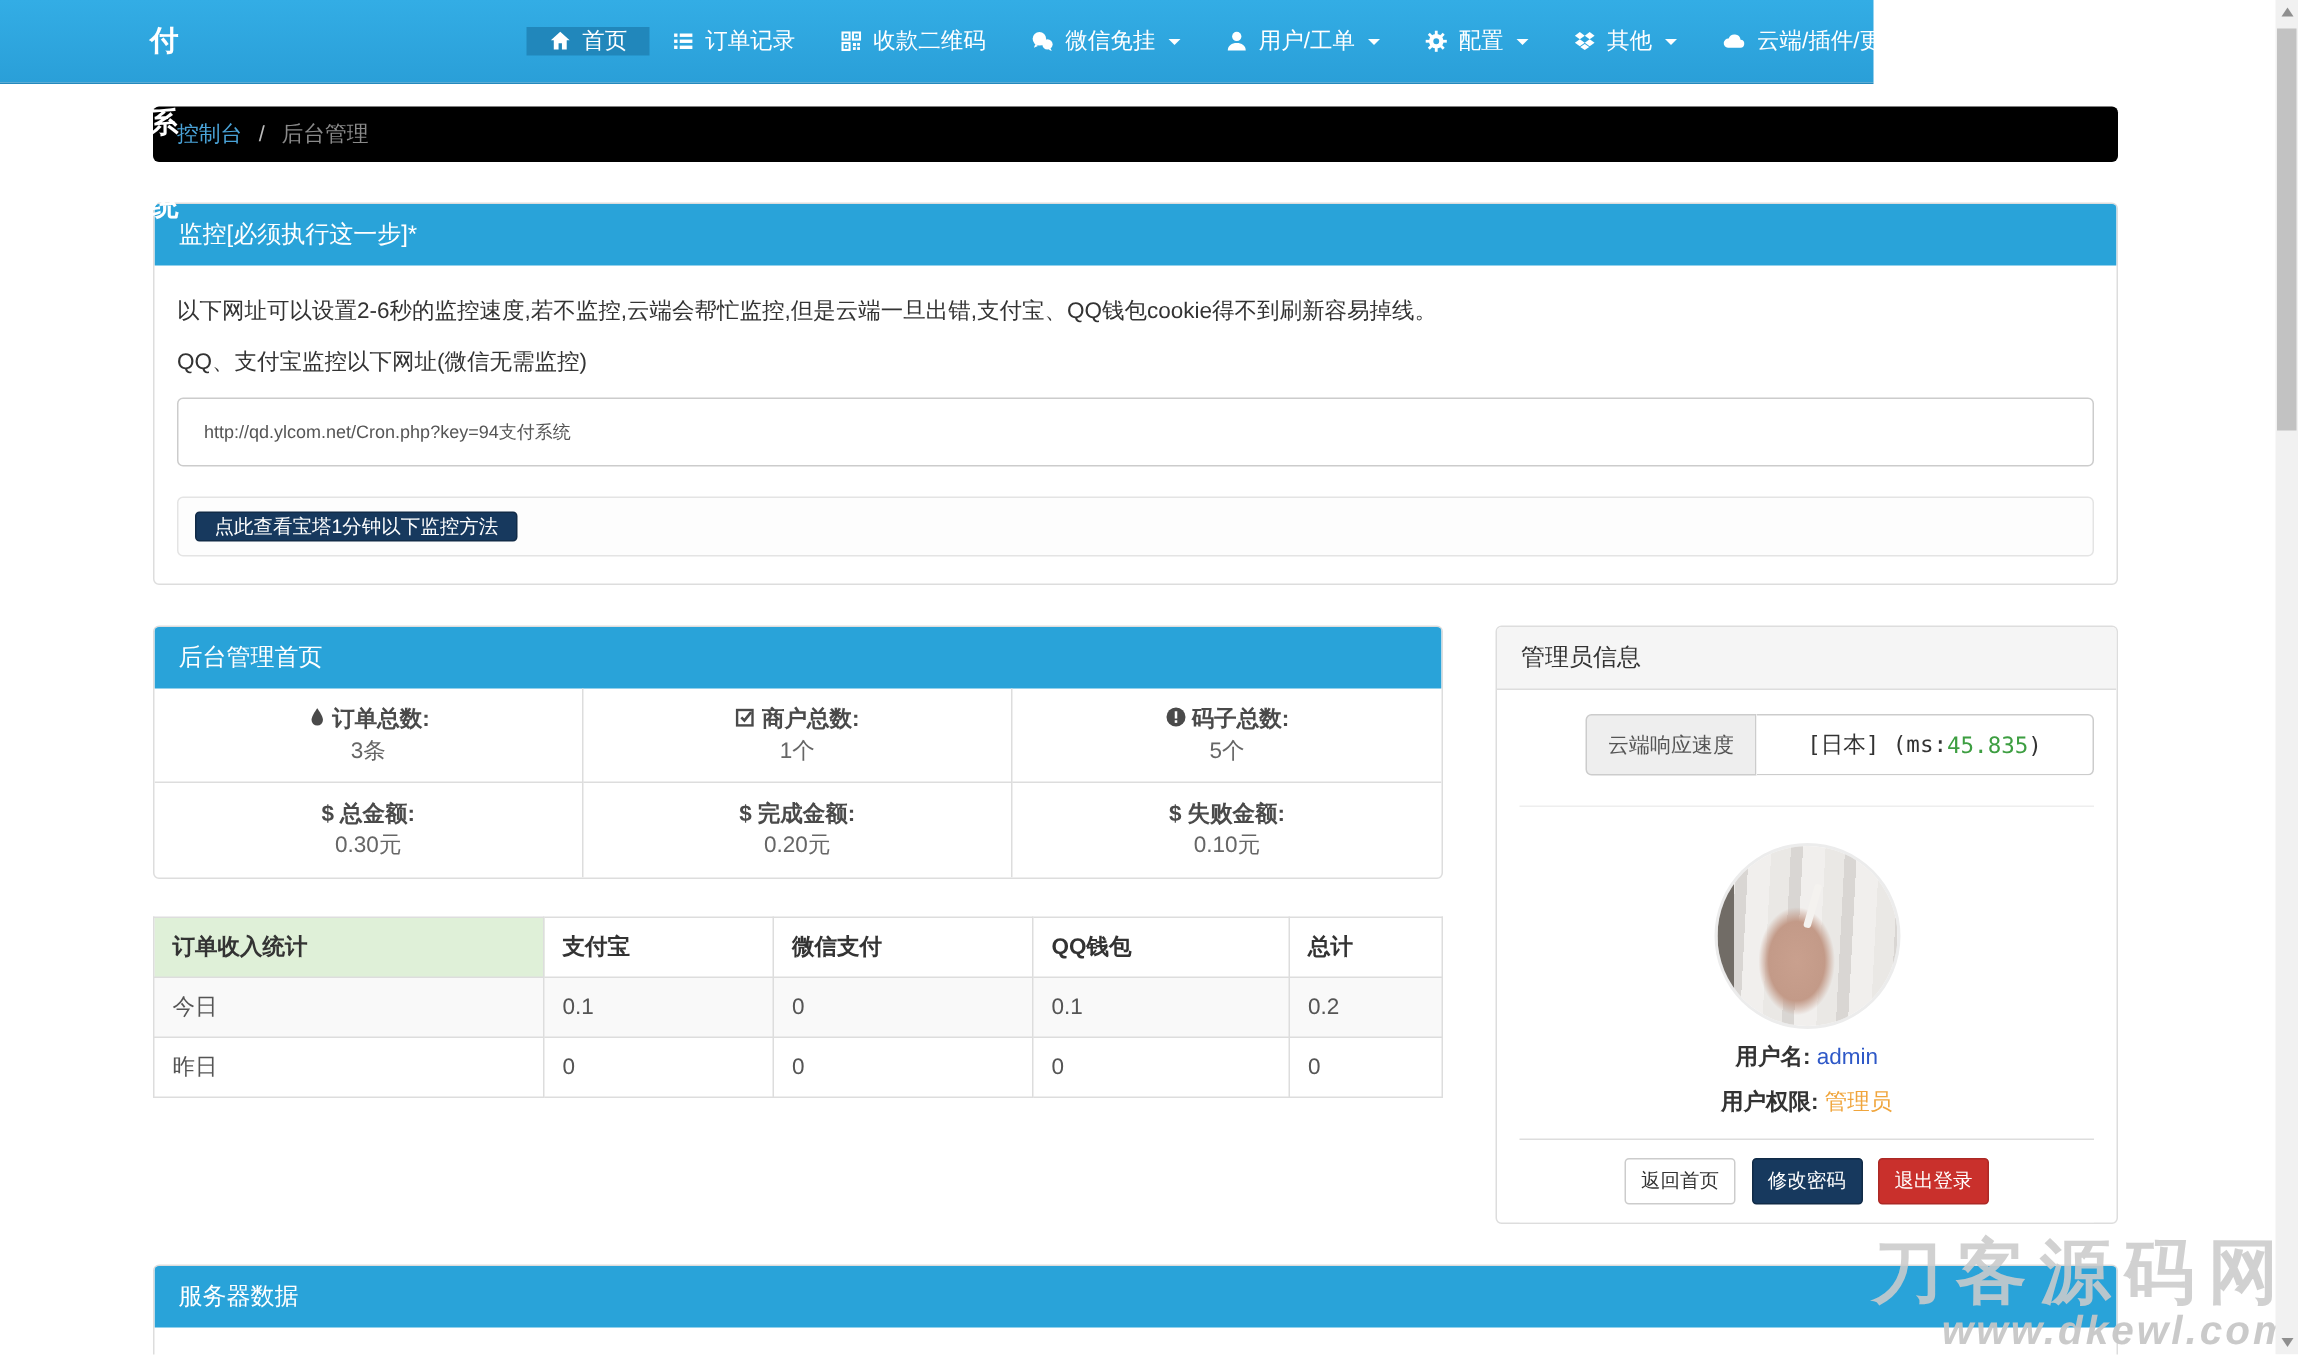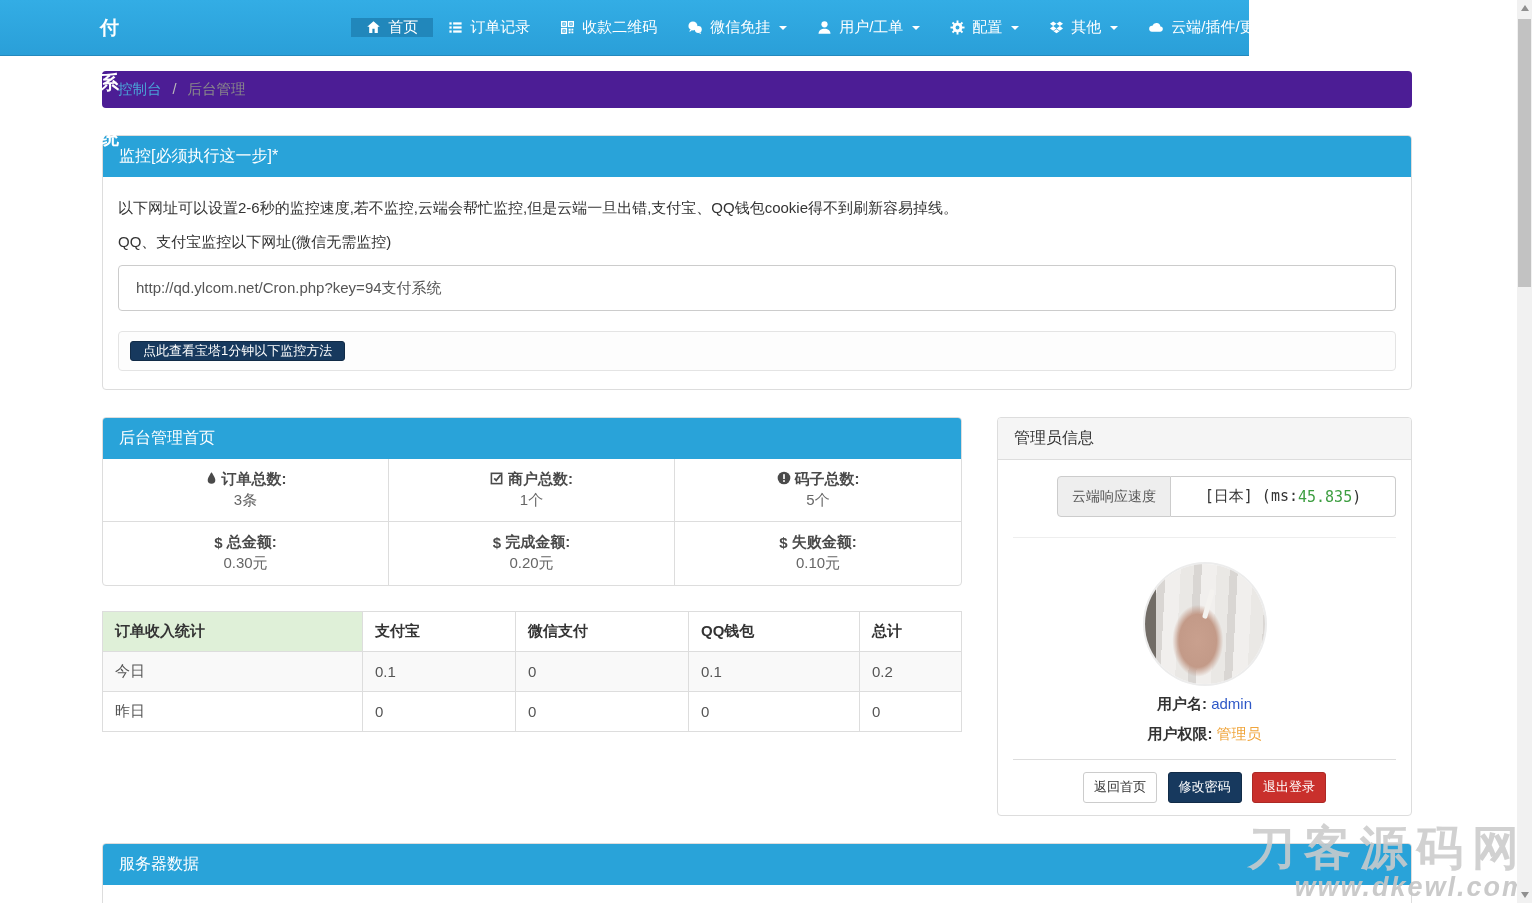--- a/index.html
+++ b/index.html
@@ -26,38 +26,38 @@
   .nav-item svg { display:block; }
   .caret {
     width:0; height:0; border-left:4px solid transparent; border-right:4px solid transparent;
     border-top:4px solid #fff; margin-left:2px;
   }
 
   
   .container { position:absolute; left:102px; top:56px; width:1310px; }
 
   .breadcrumb {
-    margin-top:15px; background:#4c1d95; border-radius:4px;
+    margin-top:15px; background:#000000; border-radius:4px;
     padding:9px 16px; font-size:14.5px; color:#999;
   }
   .breadcrumb .bc-link { color:#4aa3d8; text-decoration:none; cursor:pointer; }
   .breadcrumb .bc-sep { margin:0 7px; color:#bbb; }
   .breadcrumb .bc-cur { color:#8a8a8a; }
 
   .panel { border:1px solid #ddd; border-radius:4px; margin-top:27px; background:#fff; overflow:hidden; }
   .panel-heading-blue { background:#29a3d9; color:#fff; font-size:16px; padding:10px 16px; }
   .panel-heading-gray { background:#f5f5f5; color:#333; font-size:16px; padding:10px 16px; border-bottom:1px solid #ddd; }
 
   
   .monitor-body { padding:20px 15px 18px; }
   .monitor-text { font-size:15px; color:#333; line-height:22px; }
   .monitor-text + .monitor-text { margin-top:12px; }
   .url-input {
     margin-top:12px; width:100%; height:46px; border:1px solid #ccc; border-radius:4px;
-    padding:0 17px; font-size:15px; color:#555; background:#fff; outline:none;
+    padding:0 17px; font-size:12px; color:#555; background:#fff; outline:none;
     font-family:"Liberation Sans","DejaVu Sans",sans-serif;
   }
   .monitor-well {
     margin-top:20px; border:1px solid #e4e4e4; border-radius:4px;
     padding:9px 11px; background:#fdfdfd;
   }
   .btn { display:inline-block; border-radius:3px; font-size:13px; padding:0 12px; cursor:pointer; line-height:1.42; }
   .btn-navy { background:#17395e; color:#fff; border:1px solid #112b47; }
   .btn-default { background:#fff; color:#333; border:1px solid #ccc; }
   .btn-red { background:#c9302c; color:#fff; border:1px solid #ac2925; }

